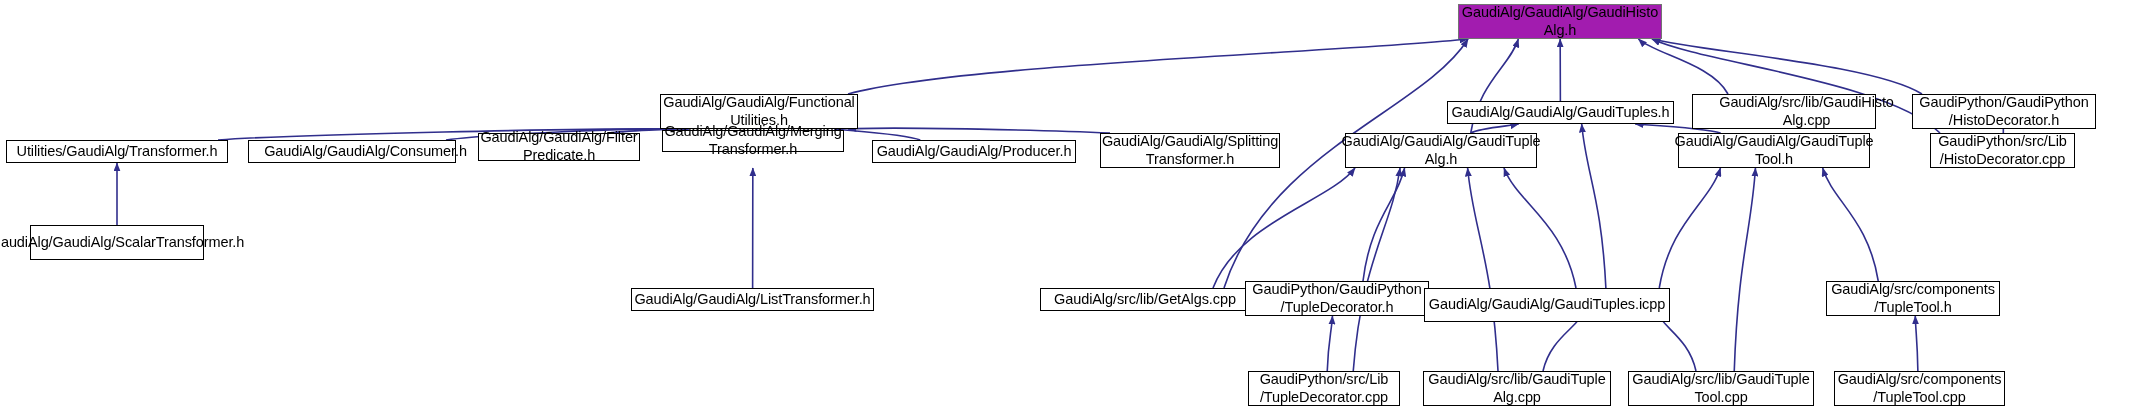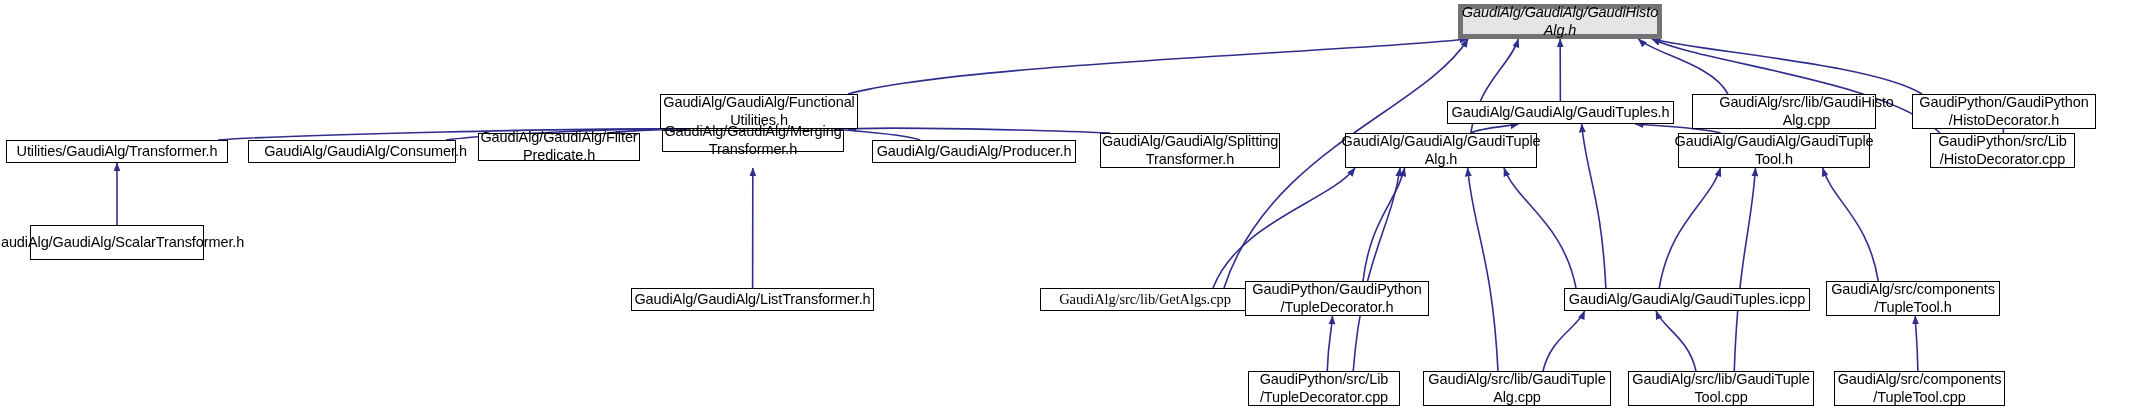--- a/index.html
+++ b/index.html
@@ -33,23 +33,22 @@
     line-height: 1.22;
     display: flex;
     align-items: center;
     justify-content: center;
     text-align: center;
     white-space: pre-line;
     letter-spacing: -0.1px;
     z-index: 5;
   }
   .node.root {
-    background: #e5e5e5;
-    border: 5px solid #737373;
-    font-style: italic;
+    background: #a21caf;
+    border: 1px solid #737373;
   }
 </style>
 </head>
 <body>
 
 <div id="graph">
   <svg id="edge-layer" viewBox="0 0 2133 416" xmlns="http://www.w3.org/2000/svg">
     <defs>
       <marker id="arrow" markerWidth="9" markerHeight="7" refX="8.4" refY="3.5" orient="auto" markerUnits="userSpaceOnUse">
         <polygon points="0,0 9,3.5 0,7" fill="#302e8c"></polygon>
@@ -109,24 +108,24 @@
       <div class="node" style="left: 1100px; top: 133px; width: 180px; height: 35px;">GaudiAlg/GaudiAlg/Splitting
 Transformer.h</div>
       <div class="node" style="left: 1345px; top: 133px; width: 192px; height: 35px;">GaudiAlg/GaudiAlg/GaudiTuple
 Alg.h</div>
       <div class="node" style="left: 1678px; top: 133px; width: 192px; height: 35px;">GaudiAlg/GaudiAlg/GaudiTuple
 Tool.h</div>
       <div class="node" style="left: 1930px; top: 133px; width: 145px; height: 35px;">GaudiPython/src/Lib
 /HistoDecorator.cpp</div>
       <div class="node" style="left: 30px; top: 225px; width: 174px; height: 35px;">GaudiAlg/GaudiAlg/ScalarTransformer.h</div>
       <div class="node" style="left: 631px; top: 288px; width: 243px; height: 23px;">GaudiAlg/GaudiAlg/ListTransformer.h</div>
-      <div class="node" style="left: 1040px; top: 288px; width: 210px; height: 23px; font-family: Liberation Serif, serif;">GaudiAlg/src/lib/GetAlgs.cpp</div>
+      <div class="node" style="left: 1040px; top: 288px; width: 210px; height: 23px;">GaudiAlg/src/lib/GetAlgs.cpp</div>
       <div class="node" style="left: 1245px; top: 281px; width: 184px; height: 35px;">GaudiPython/GaudiPython
 /TupleDecorator.h</div>
-      <div class="node" style="left: 1564px; top: 288px; width: 246px; height: 23px;">GaudiAlg/GaudiAlg/GaudiTuples.icpp</div>
+      <div class="node" style="left: 1424px; top: 288px; width: 246px; height: 34px;">GaudiAlg/GaudiAlg/GaudiTuples.icpp</div>
       <div class="node" style="left: 1826px; top: 281px; width: 174px; height: 35px;">GaudiAlg/src/components
 /TupleTool.h</div>
       <div class="node" style="left: 1248px; top: 371px; width: 152px; height: 35px;">GaudiPython/src/Lib
 /TupleDecorator.cpp</div>
       <div class="node" style="left: 1423px; top: 371px; width: 188px; height: 35px;">GaudiAlg/src/lib/GaudiTuple
 Alg.cpp</div>
       <div class="node" style="left: 1628px; top: 371px; width: 186px; height: 35px;">GaudiAlg/src/lib/GaudiTuple
 Tool.cpp</div>
       <div class="node" style="left: 1834px; top: 371px; width: 171px; height: 35px;">GaudiAlg/src/components
 /TupleTool.cpp</div>

